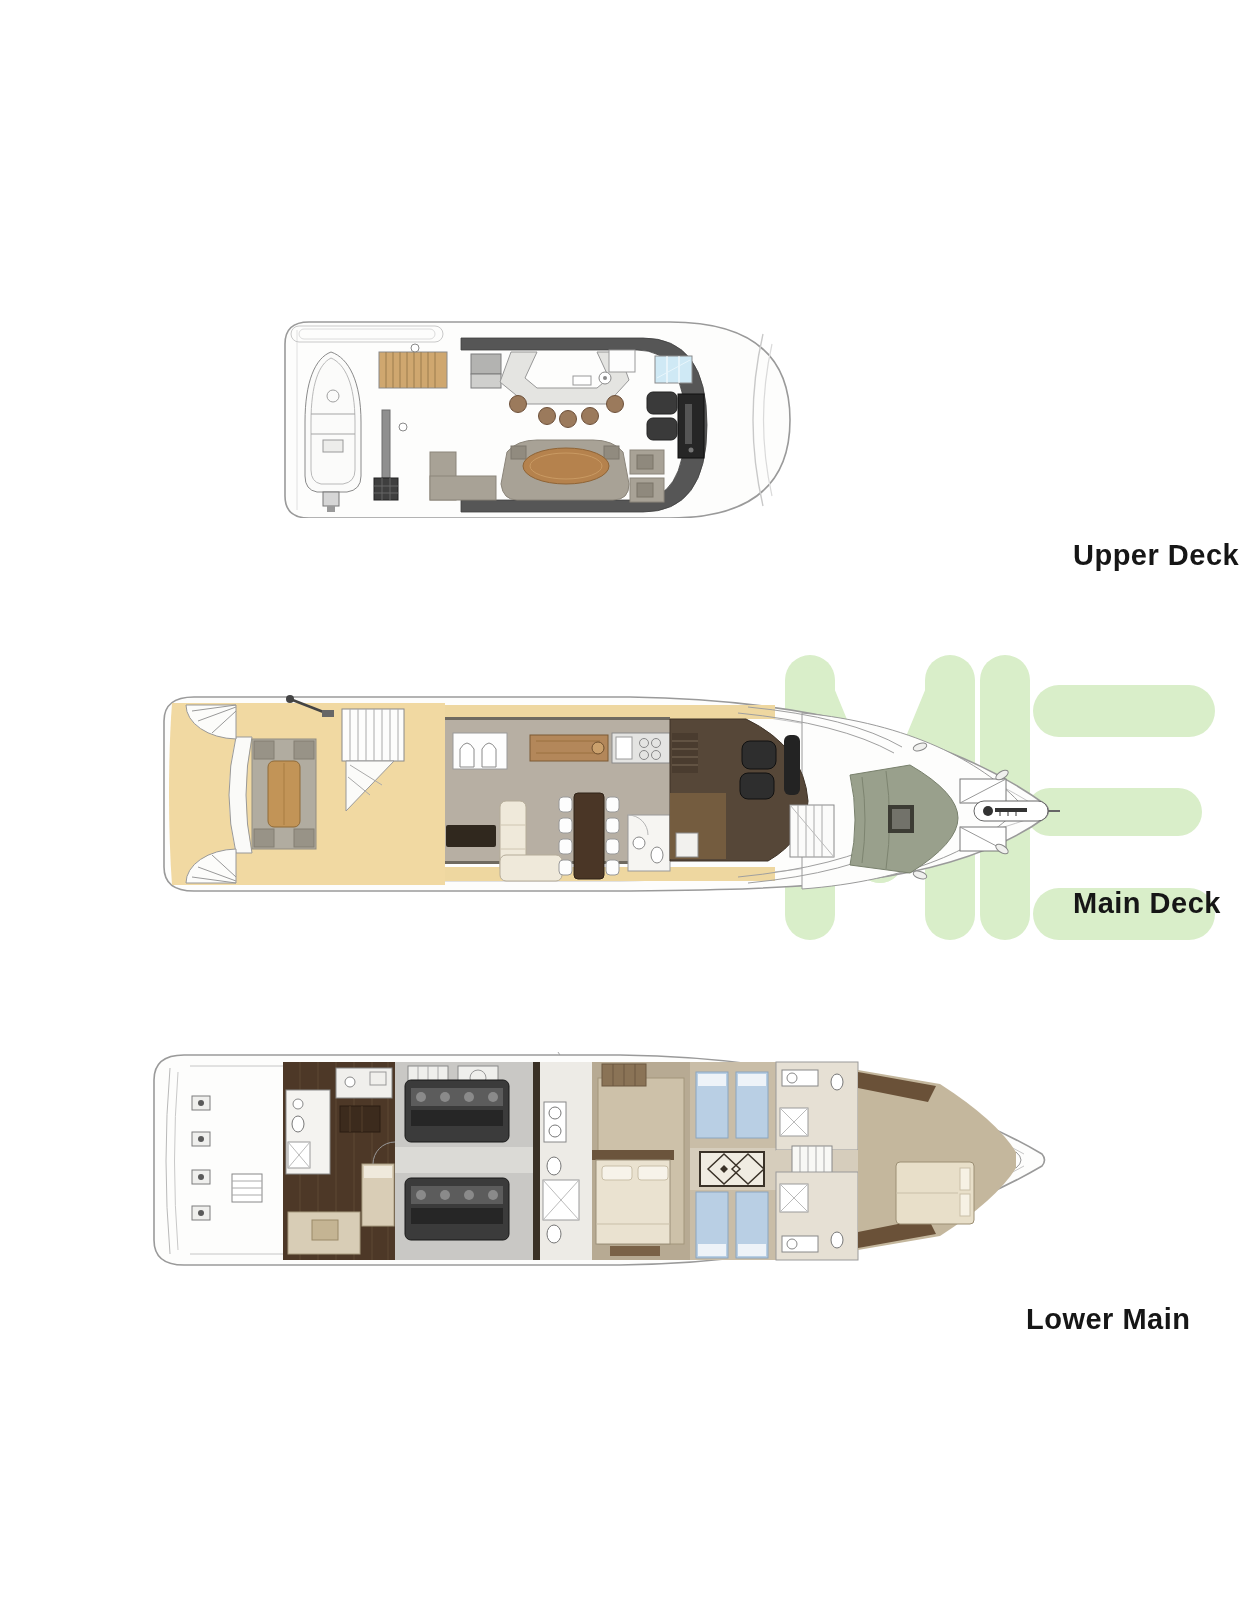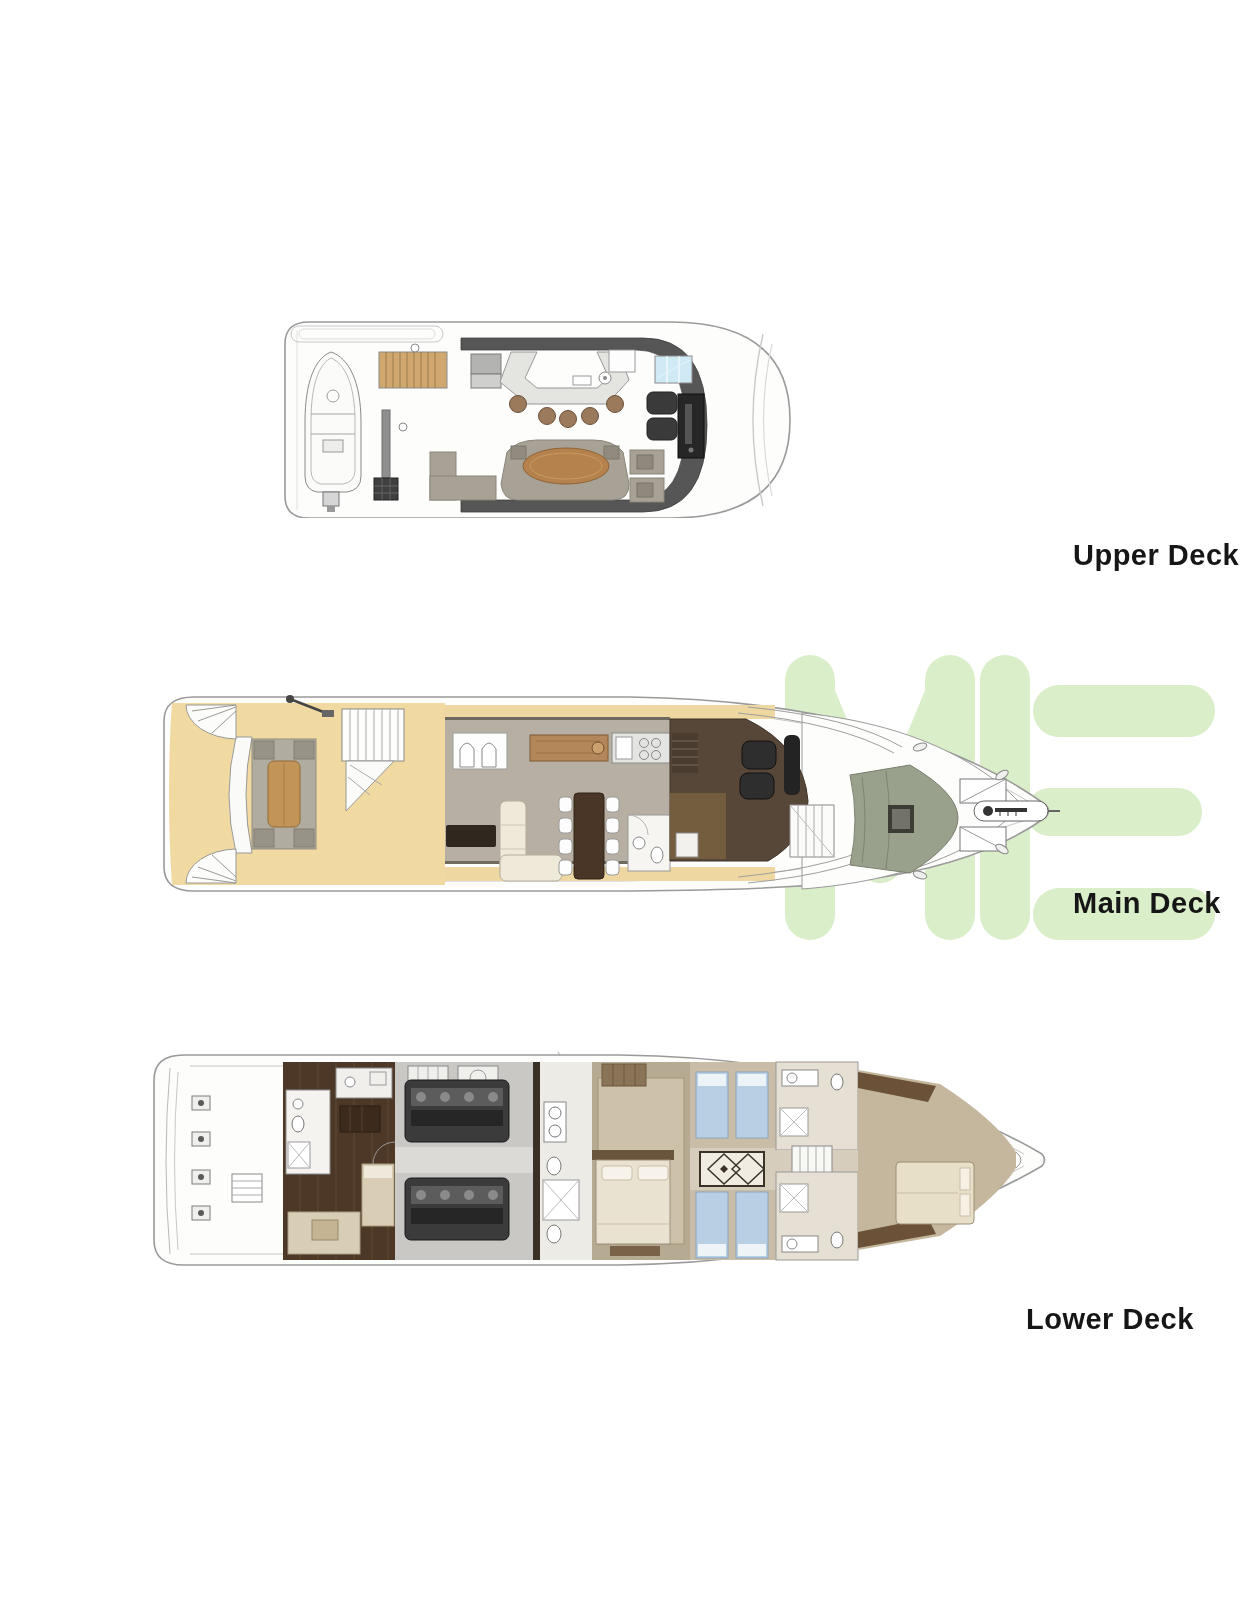--- a/index.html
+++ b/index.html
@@ -481,13 +481,13 @@
     <path d="M718,26 L796,40 L788,56 L718,42 Z" fill="#6a5138"></path>
     <path d="M718,202 L796,188 L788,172 L718,186 Z" fill="#6a5138"></path>
     <rect x="756" y="116" width="78" height="62" rx="4" fill="#e8dfc9" stroke="#9c8f74"></rect>
     <rect x="820" y="122" width="10" height="22" fill="#f6f1e4" stroke="#c9bfa8"></rect>
     <rect x="820" y="148" width="10" height="22" fill="#f6f1e4" stroke="#c9bfa8"></rect>
     <line x1="756" y1="147" x2="818" y2="147" stroke="#c9bfa8"></line>
     <path d="M876,106 Q886,114 876,122" fill="none" stroke="#999"></path>
   </g>
 </svg>
 </div>
-<div class="abs deck-label" style="left:1026px;top:1303px;">Lower Deck</div>
+<div class="abs deck-label" style="left:1026px;top:1303px;">Lower Main</div>
 
 </body></html>

